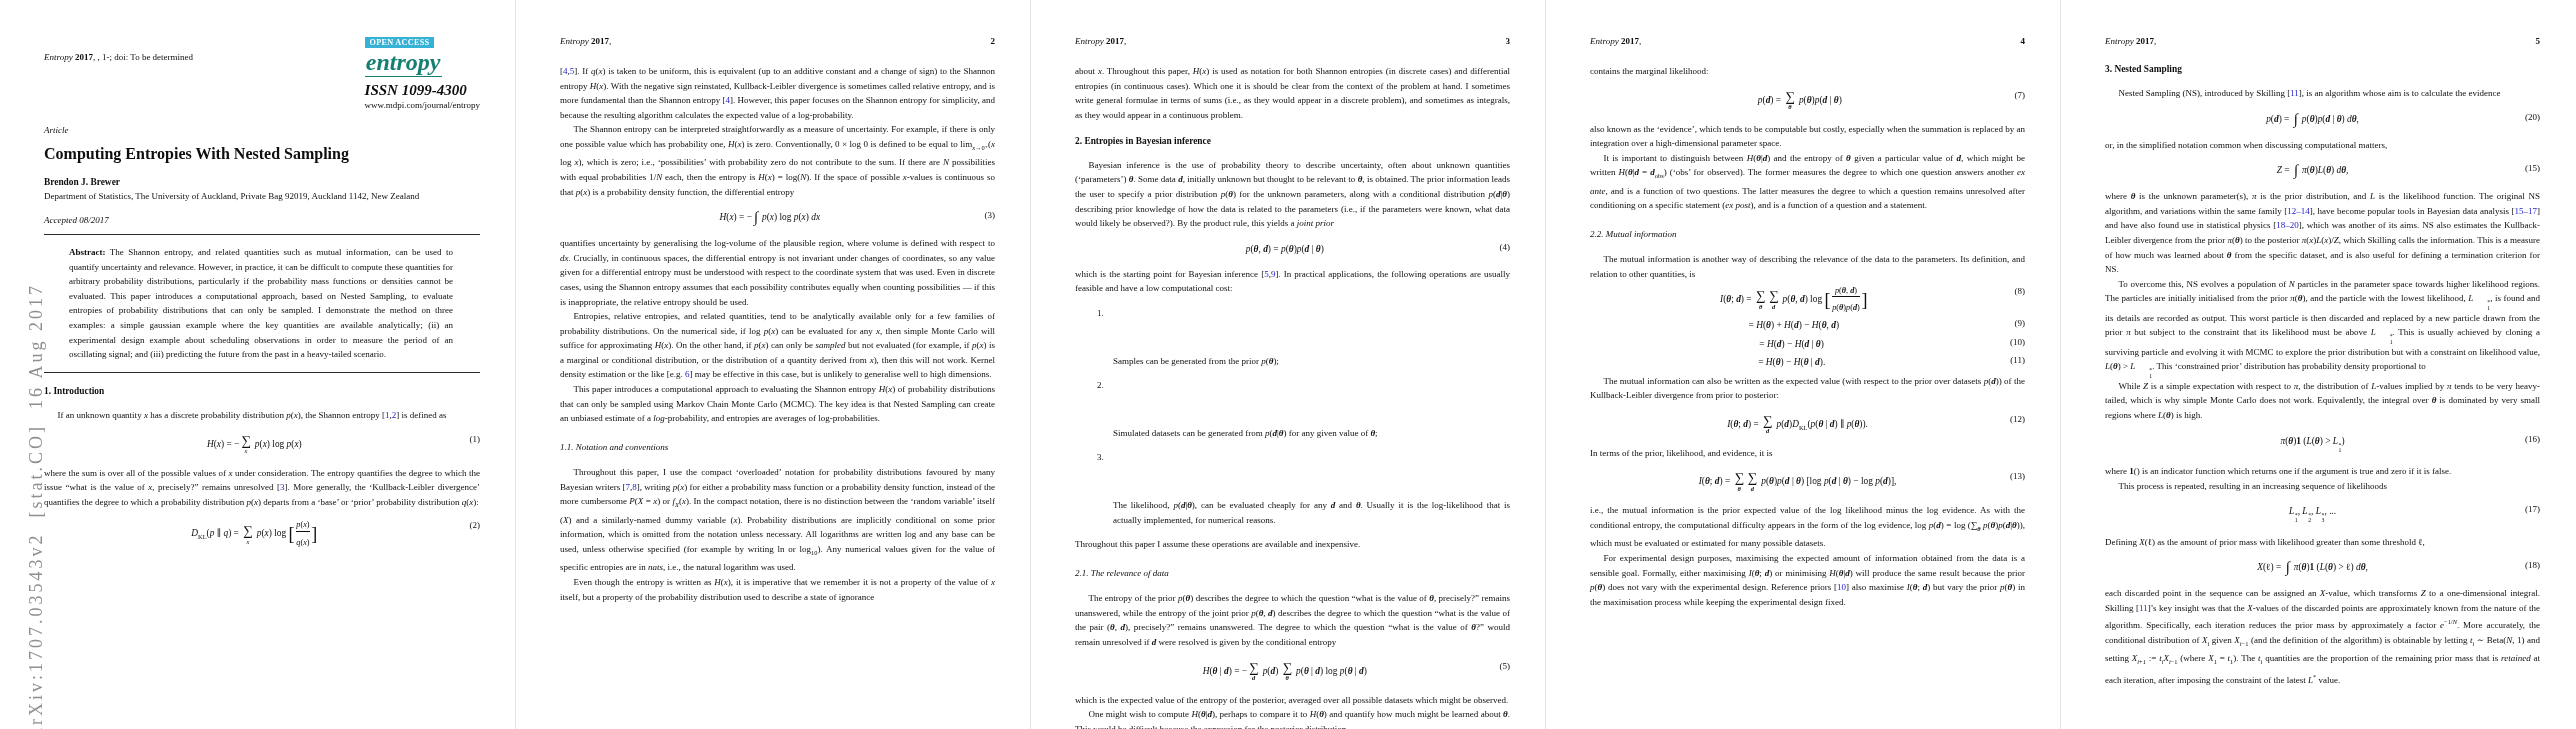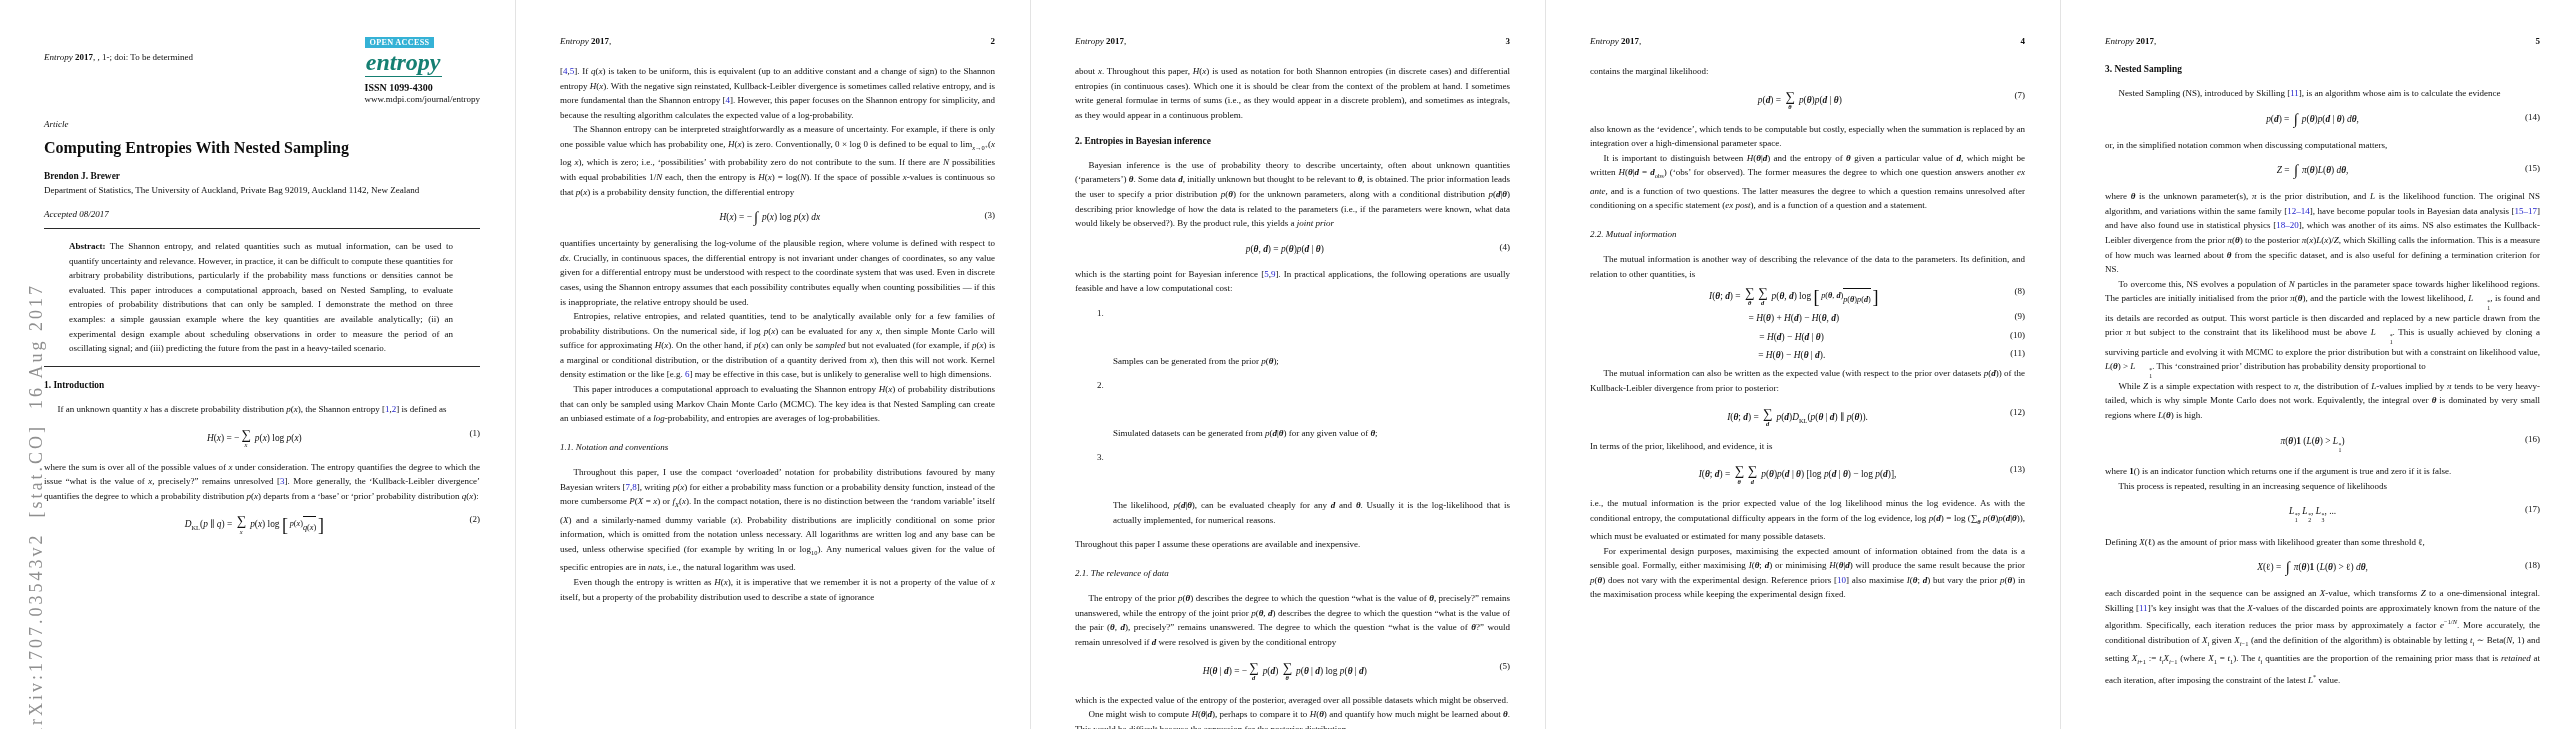--- a/index.html
+++ b/index.html
@@ -32,37 +32,37 @@
   v{font-style:italic;}
   bv{font-style:italic;font-weight:bold;}
   c{color:#2222cc;}
   sub,sup{font-size:6.4px;}
 
   .sum{display:inline-flex;flex-direction:column;align-items:center;vertical-align:middle;
        line-height:1;margin:0 1.8px;}
   .sg{font-size:13.4px;}
   .sl{font-size:6.4px;margin-top:1.2px;}
   .int{font-size:15px;vertical-align:-1.8px;line-height:1;margin:0 1.8px;}
-  .frac{display:inline-flex;flex-direction:row;align-items:center;vertical-align:middle;
+  .frac{display:inline-flex;flex-direction:column;align-items:center;vertical-align:middle;
         line-height:1.3;margin:0 1.8px;font-size:8.2px;}
   .fd{border-top:0.6px solid #0e0e0e;padding-top:6px;}
   .big{font-size:18px;vertical-align:middle;line-height:1;font-weight:normal;}
   .ss{display:inline-flex;flex-direction:column;line-height:0.9;font-size:5.8px;
       vertical-align:-3px;margin-left:0.6px;}
   .ss span{display:block;text-align:left;}
 
   
   .fm-top{display:flex;justify-content:space-between;align-items:flex-start;}
   .fm-journal{font-size:9px;padding-top:16px;}
   .fm-brand{text-align:left;}
   .badge{display:inline-block;background:#35b2d6;color:#fff;font-weight:bold;
          font-size:8.2px;padding:1.2px 4.9px;letter-spacing:0.3px;}
   .logo{display:inline-block;font-size:24px;font-style:italic;font-weight:600;color:#157f72;
         border-bottom:1.8px solid #157f72;line-height:1.1;padding:0 1.2px 0.6px 1.2px;margin-top:1.2px;}
-  .issn{font-weight:bold;font-size:10px;margin-top:4.3px;}
+  .issn{font-weight:bold;font-size:15px;margin-top:4.3px;font-style:italic;}
   .fm-url{font-size:9px;margin-top:1.8px;}
   .article-label{font-style:italic;font-size:9px;margin-top:14.6px;}
   .title{font-weight:bold;font-size:16px;margin-top:9.7px;}
   .author{font-weight:bold;font-size:9.4px;margin-top:14.6px;}
   .affil{font-size:9px;margin-top:4px;}
   .accepted{font-style:italic;font-size:9px;margin-top:13.4px;}
   .rule{border-top:0.9px solid #2a2a2a;margin:9.7px 0;}
   .abstract,.keywords{margin:8.5px 27px 0 25px;font-size:9px;line-height:14.6px;text-align:justify;}
   .keywords{margin-top:11px;}
 
@@ -249,21 +249,21 @@
     </div>
     <div class="page">
       <div class="page-header">
         <span class="phj"><v>Entropy</v> <b>2017</b>,</span>
         <span class="pnum">5</span>
       </div>
       <div class="sec">3. Nested Sampling</div>
       <div class="para ind">Nested Sampling (NS), introduced by Skilling [<c>11</c>], is an algorithm whose aim is to calculate the evidence</div>
       <div class="eq">
         <span class="eqbody"><v>p</v>(<bv>d</bv>) = <span class="int">∫</span> <v>p</v>(<bv>θ</bv>)<v>p</v>(<bv>d</bv> | <bv>θ</bv>) <v>d</v><bv>θ</bv>,</span>
-        <span class="eqnum">(14)</span>
+        <span class="eqnum">(20)</span>
       </div>
       <div class="para">or, in the simplified notation common when discussing computational matters,</div>
       <div class="eq">
         <span class="eqbody"><v>Z</v> = <span class="int">∫</span> <v>π</v>(<bv>θ</bv>)<v>L</v>(<bv>θ</bv>) <v>d</v><bv>θ</bv>,</span>
         <span class="eqnum">(15)</span>
       </div>
       <div class="para">where <bv>θ</bv> is the unknown parameter(s), <v>π</v> is the prior distribution, and <v>L</v> is the likelihood function. The original NS algorithm, and variations within the same family [<c>12–14</c>], have become popular tools in Bayesian data analysis [<c>15–17</c>] and have also found use in statistical physics [<c>18–20</c>], which was another of its aims. NS also estimates the Kullback-Leibler divergence from the prior <v>π</v>(<bv>θ</bv>) to the posterior <v>π</v>(<v>x</v>)<v>L</v>(<v>x</v>)/<v>Z</v>, which Skilling calls the information. This is a measure of how much was learned about <bv>θ</bv> from the specific dataset, and is also useful for defining a termination criterion for NS.</div>
       <div class="para ind">To overcome this, NS evolves a population of <v>N</v> particles in the parameter space towards higher likelihood regions. The particles are initially initialised from the prior <v>π</v>(<bv>θ</bv>), and the particle with the lowest likelihood, <v>L</v><span class="ss">
           <span>*</span>
           <span>1</span>

